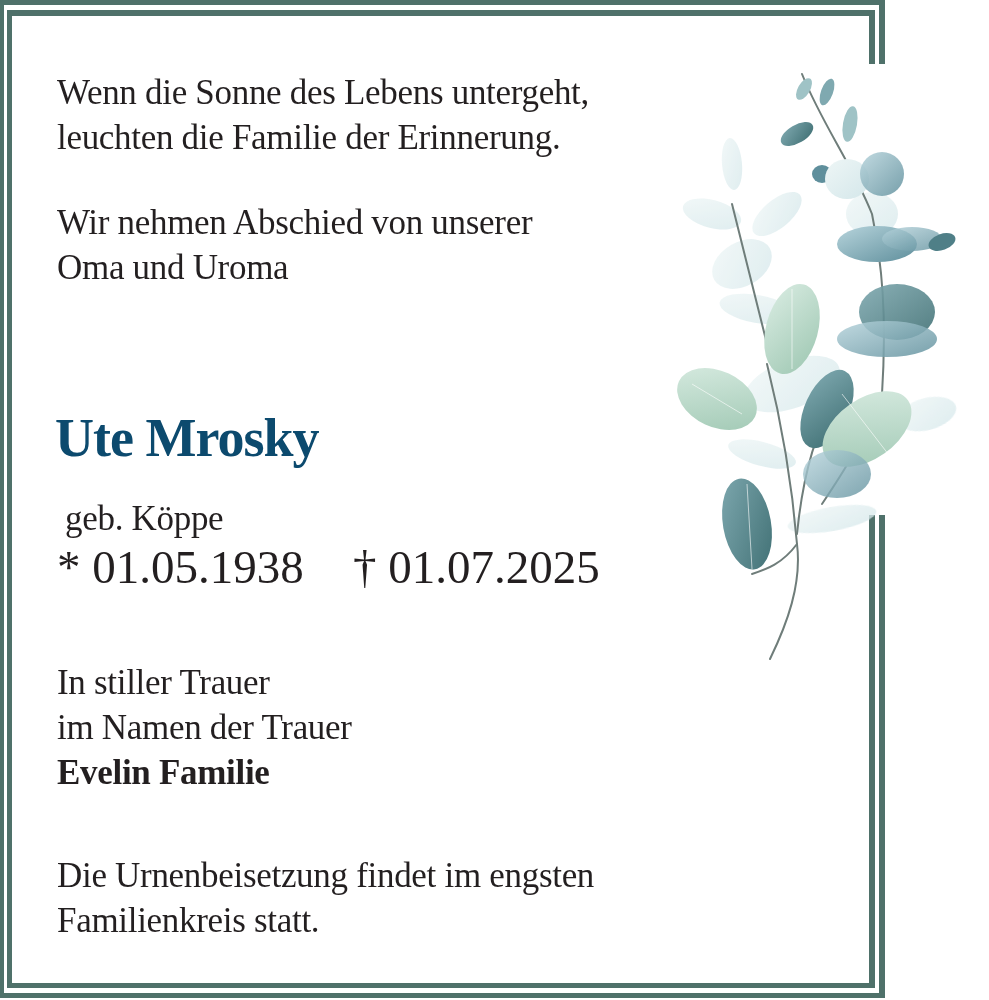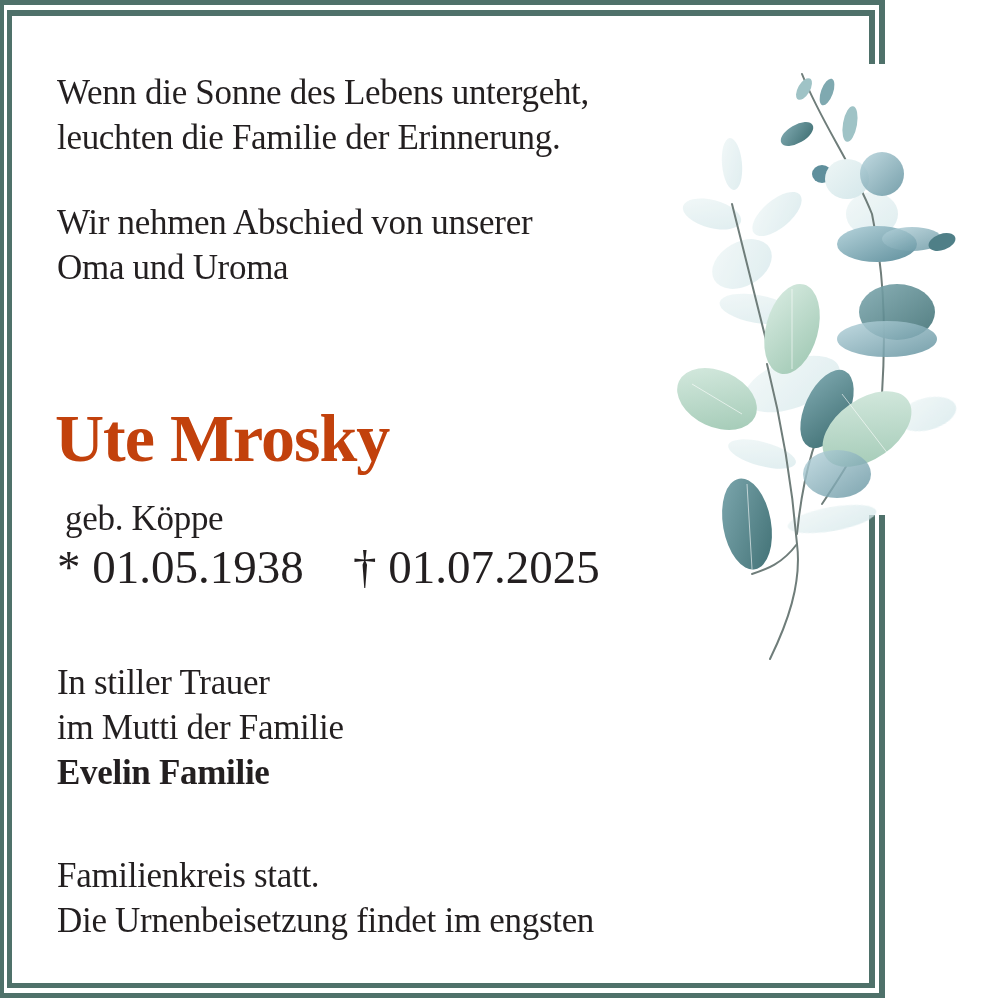--- a/index.html
+++ b/index.html
@@ -41,25 +41,25 @@
       color: #231f20;
     }
     .text-block .line { display: block; white-space: nowrap; }
 
     .verse        { top: 70px; }
     .intro        { top: 183px; margin-top: 17px; }
     .name {
       position: absolute;
       left: 55px;
       top: 388px;
-      font-size: 68px;
+      font-size: 54px;
       font-weight: bold;
       letter-spacing: -1px;
       line-height: 100px;
-      color: #c2410c;
+      color: #0c4a6e;
       white-space: nowrap;
     }
     .maiden       { top: 496px; margin-left: 8px; }
     .dates {
       position: absolute;
       left: 57px;
       top: 545px;
       font-size: 47px;
       line-height: 45px;
       white-space: nowrap;
@@ -109,27 +109,27 @@
     <span class="line">geb. Köppe</span>
   </div>
 
   <div class="dates">
     <span class="birth">* 01.05.1938</span>
     <span class="death">† 01.07.2025</span>
   </div>
 
   <div class="text-block mourning">
     <span class="line">In stiller Trauer</span>
-    <span class="line">im Mutti der Familie</span>
+    <span class="line">im Namen der Trauer</span>
     <span class="line bold-name">Evelin Familie</span>
   </div>
 
   <div class="text-block notice">
+    <span class="line">Die Urnenbeisetzung findet im engsten</span>
     <span class="line">Familienkreis statt.</span>
-    <span class="line">Die Urnenbeisetzung findet im engsten</span>
   </div>
 
   <svg class="plant" viewBox="0 0 300 600" xmlns="http://www.w3.org/2000/svg">
     <defs>
       <linearGradient id="gTeal" x1="0" y1="0" x2="1" y2="1">
         <stop offset="0" stop-color="#7fa9b0"></stop>
         <stop offset="1" stop-color="#3f6f73"></stop>
       </linearGradient>
       <linearGradient id="gMint" x1="0" y1="0" x2="1" y2="1">
         <stop offset="0" stop-color="#d9ece2"></stop>

